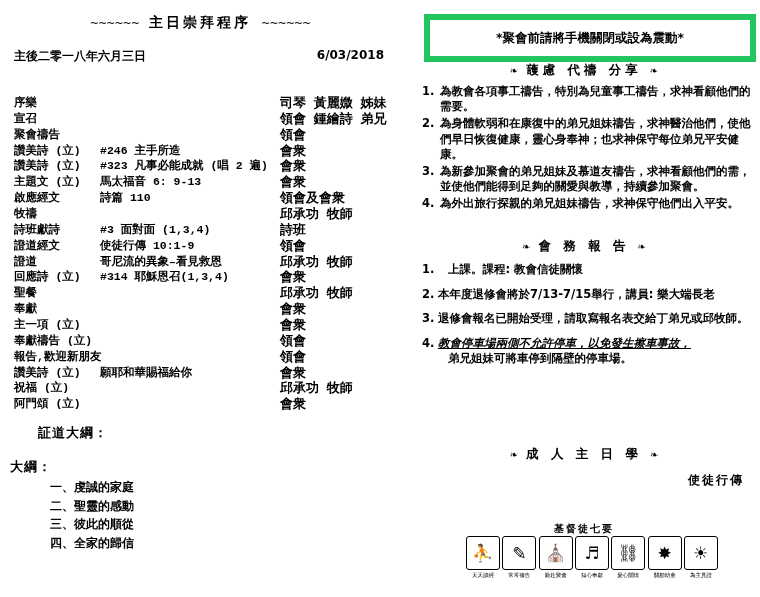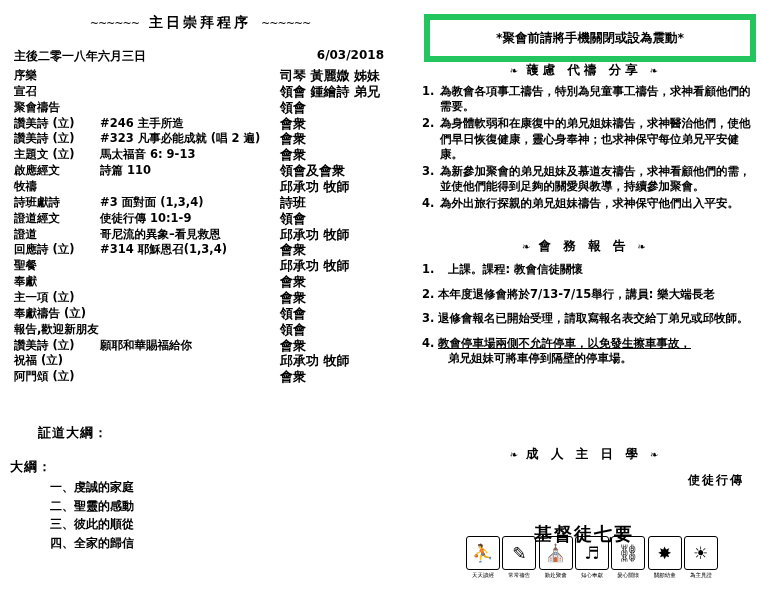--- a/index.html
+++ b/index.html
@@ -20,21 +20,21 @@
   .title-row{
     position:absolute;left:10px;top:14px;width:380px;
     display:flex;align-items:center;justify-content:center;gap:10px;
   }
   .title-deco{font-size:11px;letter-spacing:-1px;color:#000;}
   .title-main{font-size:14px;font-weight:bold;letter-spacing:3px;}
 
   .datebar{position:absolute;left:14px;top:48px;width:370px;
     display:flex;justify-content:space-between;font-size:12px;font-weight:bold;}
 
-  .order{position:absolute;left:14px;top:68px;width:374px;}
+  .order{position:absolute;left:14px;top:96px;width:374px;font-family:Liberation Mono, monospace;}
   .orow{display:flex;align-items:flex-start;line-height:1.22;min-height:15px;}
   .c1{width:86px;font-weight:bold;font-size:11.5px;white-space:nowrap;}
   .c2{width:180px;font-weight:bold;font-size:11.5px;white-space:nowrap;}
   .c3{width:108px;font-weight:bold;font-size:13px;white-space:nowrap;}
 
   .sermon-title{position:absolute;left:14px;top:424px;font-size:13px;font-weight:bold;letter-spacing:1px;padding-left:24px;}
   .outline-title{position:absolute;left:10px;top:458px;font-size:13px;font-weight:bold;letter-spacing:1px;}
   .outline{position:absolute;left:50px;top:478px;font-size:12px;font-weight:bold;line-height:1.55;}
 
   
@@ -59,27 +59,27 @@
   .pitem{display:flex;margin-bottom:2px;}
   .pnum{width:18px;flex:none;}
   .ptxt{flex:1;}
 
   .biz-list{position:absolute;left:18px;top:262px;width:334px;
     font-size:11.5px;font-weight:bold;line-height:1.35;}
   .bitem{margin-bottom:9px;display:flex;}
   .bnum{width:16px;flex:none;}
   .btxt{flex:1;}
   .indent{display:block;padding-left:10px;}
-  .em-under{text-decoration:underline;}
+  .em-under{font-style:italic;text-decoration:underline;}
 
   .school-sub{position:absolute;left:20px;top:472px;width:320px;text-align:right;
     font-size:12px;font-weight:bold;letter-spacing:2px;}
 
   .icon-title{position:absolute;left:20px;top:522px;width:320px;text-align:center;
-    font-size:18px;font-weight:bold;letter-spacing:2px;}
+    font-size:10px;font-weight:bold;letter-spacing:2px;}
 
   .icons{position:absolute;left:62px;top:536px;width:252px;height:52px;
     display:flex;justify-content:space-between;}
   .icell{width:34px;text-align:center;}
   .ibox{width:32px;height:32px;border:1.5px solid #000;border-radius:3px;
     display:flex;align-items:center;justify-content:center;font-size:17px;line-height:1;}
   .ilab{font-size:5.5px;margin-top:2px;letter-spacing:0;white-space:nowrap;}
 </style>
 </head>
 <body>

